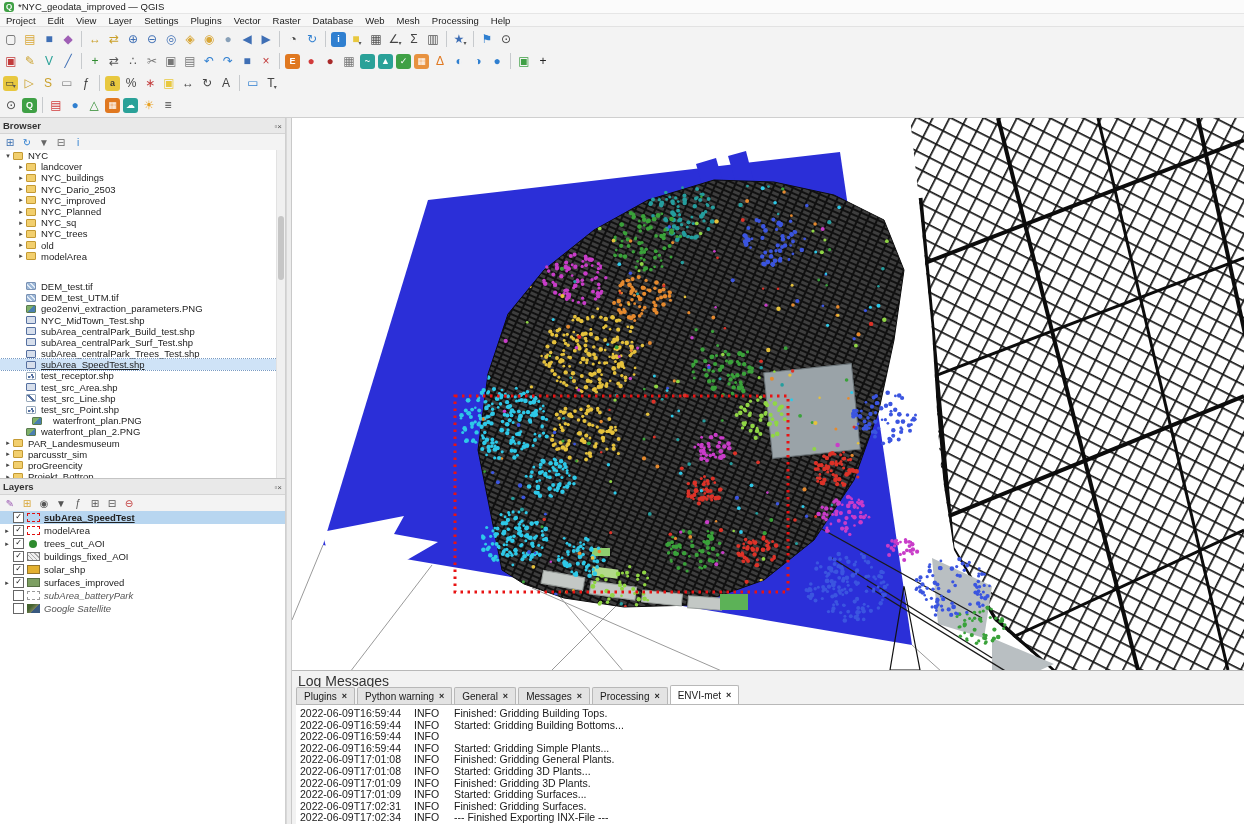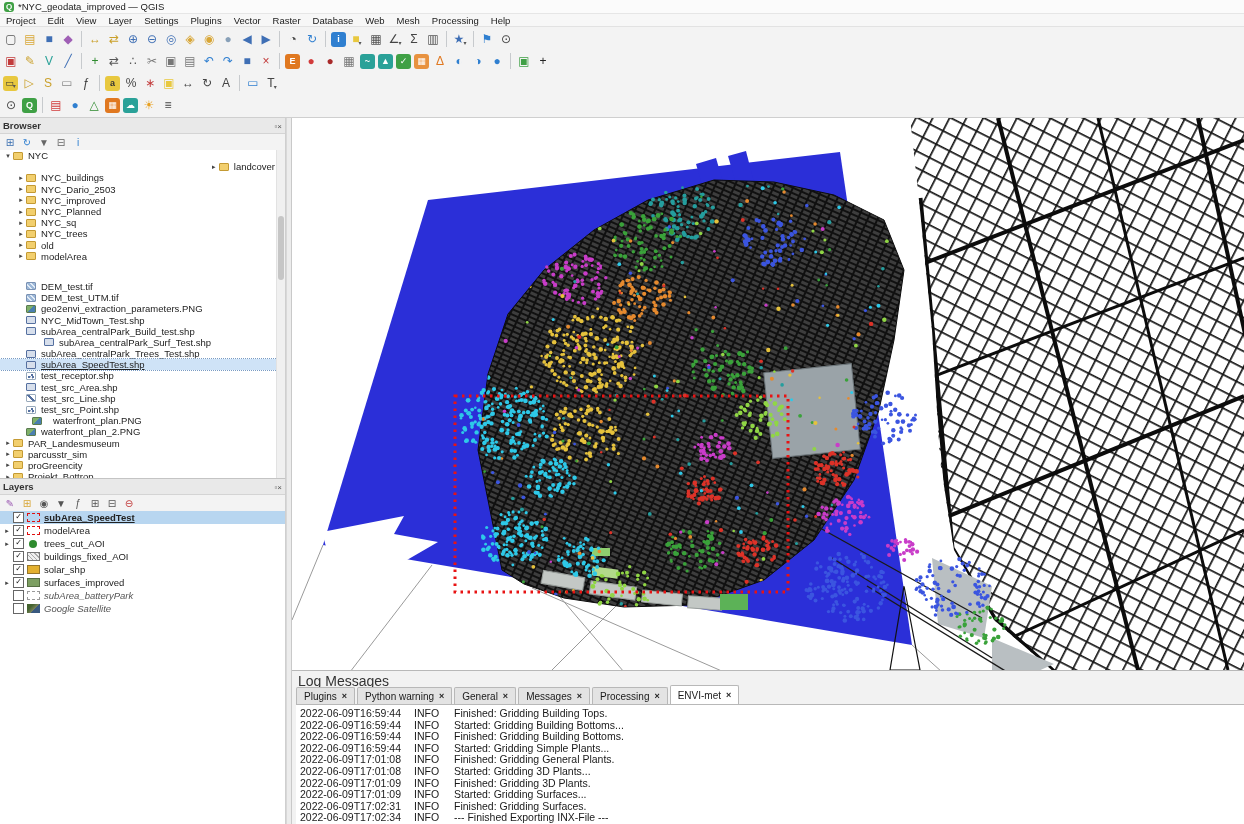--- a/index.html
+++ b/index.html
@@ -384,21 +384,21 @@
         <span class="ptool" style="color: rgb(102, 102, 102);">▼</span>
         <span class="ptool" style="color: rgb(102, 102, 102);">⊟</span>
         <span class="ptool" style="color: rgb(47, 127, 208);">i</span>
       </div>
     <div id="btree">
         <div class="trow" style="padding-left: 3px;">
           <span class="tarrow">▾</span>
           <span class="ticon ti-folder"></span>
           <span class="tlabel">NYC</span>
         </div>
-        <div class="trow" style="padding-left: 16px; justify-content: flex-end;">
+        <div class="trow" style="padding-left: 16px;">
           <span class="tarrow">▸</span>
           <span class="ticon ti-folder"></span>
           <span class="tlabel">landcover</span>
         </div>
         <div class="trow" style="padding-left: 16px;">
           <span class="tarrow">▸</span>
           <span class="ticon ti-folder"></span>
           <span class="tlabel">NYC_buildings</span>
         </div>
         <div class="trow" style="padding-left: 16px;">
@@ -454,21 +454,21 @@
         <div class="trow" style="padding-left: 16px;">
           <span class="tarrow"></span>
           <span class="ticon ti-poly"></span>
           <span class="tlabel">NYC_MidTown_Test.shp</span>
         </div>
         <div class="trow" style="padding-left: 16px;">
           <span class="tarrow"></span>
           <span class="ticon ti-poly"></span>
           <span class="tlabel">subArea_centralPark_Build_test.shp</span>
         </div>
-        <div class="trow" style="padding-left: 34px;">
+        <div class="trow" style="padding-left: 16px;">
           <span class="tarrow"></span>
           <span class="ticon ti-poly"></span>
           <span class="tlabel">subArea_centralPark_Surf_Test.shp</span>
         </div>
         <div class="trow" style="padding-left: 16px;">
           <span class="tarrow"></span>
           <span class="ticon ti-poly"></span>
           <span class="tlabel">subArea_centralPark_Trees_Test.shp</span>
         </div>
         <div class="trow sel" style="padding-left: 16px;">
@@ -2765,21 +2765,20 @@
           <span class="lm">Finished: Gridding Building Tops.</span>
         </div>
         <div class="logline">
           <span class="lt">2022-06-09T16:59:44</span>
           <span class="ll">INFO</span>
           <span class="lm">Started: Gridding Building Bottoms...</span>
         </div>
         <div class="logline">
           <span class="lt">2022-06-09T16:59:44</span>
           <span class="ll">INFO</span>
-          <span class="lm">Finished: Gridding Building Bottoms.</span>
         </div>
         <div class="logline">
           <span class="lt">2022-06-09T16:59:44</span>
           <span class="ll">INFO</span>
           <span class="lm">Started: Gridding Simple Plants...</span>
         </div>
         <div class="logline">
           <span class="lt">2022-06-09T17:01:08</span>
           <span class="ll">INFO</span>
           <span class="lm">Finished: Gridding General Plants.</span>

